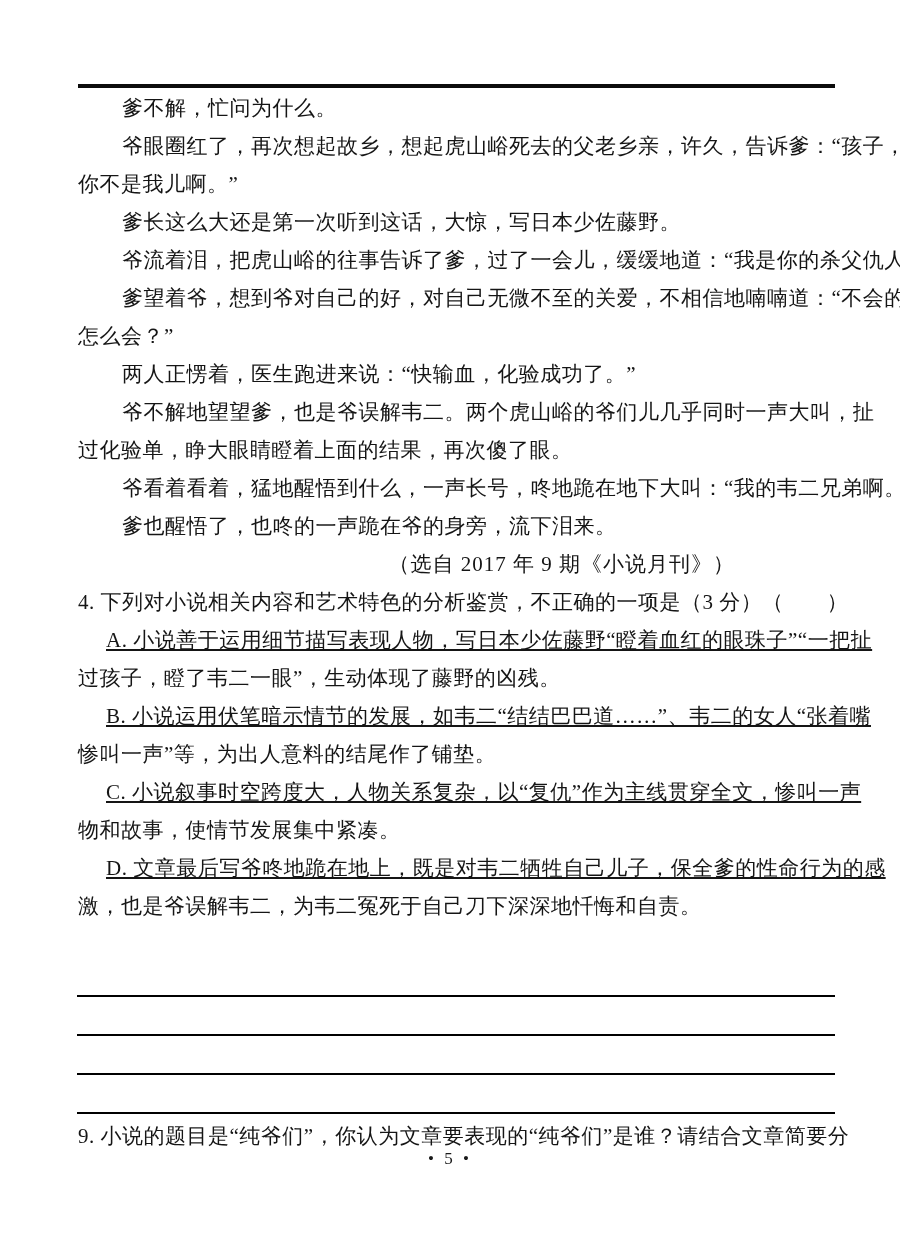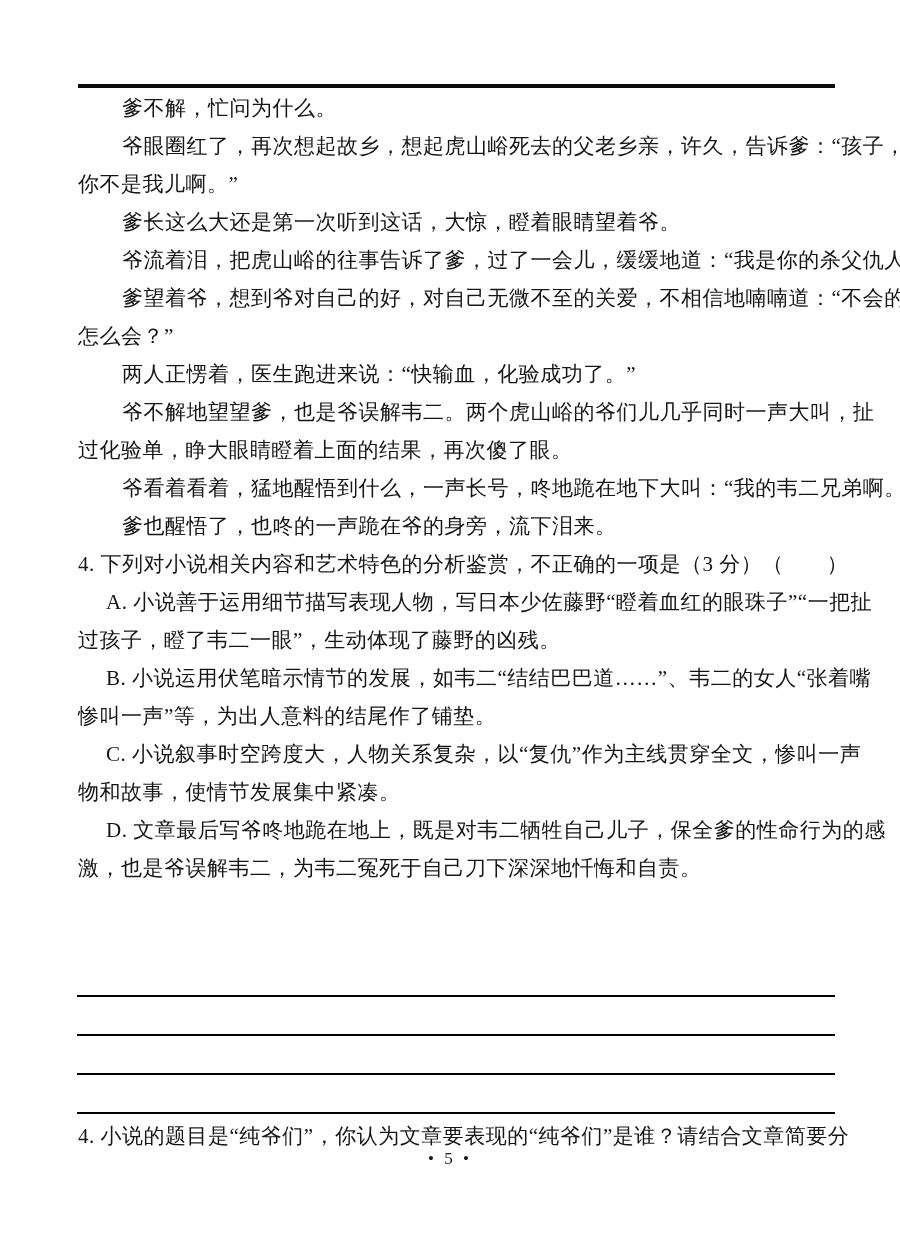--- a/index.html
+++ b/index.html
@@ -27,21 +27,21 @@
     width: 757px;
     font-size: 21px;
   }
   .line {
     height: 38px;
     line-height: 38px;
     white-space: nowrap;
     letter-spacing: 0.5px;
   }
   .indent { padding-left: 44px; }
-  .opt { padding-left: 28px; }
+  .opt { padding-left: 28px; text-decoration: underline; }
   .source {
     text-align: right;
     padding-right: 100px;
     letter-spacing: 1px;
   }
   .answers {
     position: absolute;
     left: 77px;
     top: 958px;
     width: 758px;
@@ -72,44 +72,45 @@
 <body>
 
 <div class="page">
 
   <div class="top-rule"></div>
 
   <div class="content">
     <div class="line indent">爹不解，忙问为什么。</div>
     <div class="line indent">爷眼圈红了，再次想起故乡，想起虎山峪死去的父老乡亲，许久，告诉爹：“孩子，</div>
     <div class="line">你不是我儿啊。”</div>
-    <div class="line indent">爹长这么大还是第一次听到这话，大惊，瞪着眼睛望着爷。</div>
+    <div class="line indent">爹长这么大还是第一次听到这话，大惊，写日本少佐藤野。</div>
     <div class="line indent">爷流着泪，把虎山峪的往事告诉了爹，过了一会儿，缓缓地道：“我是你的杀父仇人。”</div>
     <div class="line indent">爹望着爷，想到爷对自己的好，对自己无微不至的关爱，不相信地喃喃道：“不会的，</div>
     <div class="line">怎么会？”</div>
     <div class="line indent">两人正愣着，医生跑进来说：“快输血，化验成功了。”</div>
     <div class="line indent">爷不解地望望爹，也是爷误解韦二。两个虎山峪的爷们儿几乎同时一声大叫，扯</div>
     <div class="line">过化验单，睁大眼睛瞪着上面的结果，再次傻了眼。</div>
     <div class="line indent">爷看着看着，猛地醒悟到什么，一声长号，咚地跪在地下大叫：“我的韦二兄弟啊。”</div>
     <div class="line indent">爹也醒悟了，也咚的一声跪在爷的身旁，流下泪来。</div>
+    <div class="line source">（选自 2017 年 9 期《小说月刊》）</div>
     <div class="line">4. 下列对小说相关内容和艺术特色的分析鉴赏，不正确的一项是（3 分）（　　）</div>
     <div class="line opt">A. 小说善于运用细节描写表现人物，写日本少佐藤野“瞪着血红的眼珠子”“一把扯</div>
     <div class="line">过孩子，瞪了韦二一眼”，生动体现了藤野的凶残。</div>
     <div class="line opt">B. 小说运用伏笔暗示情节的发展，如韦二“结结巴巴道……”、韦二的女人“张着嘴</div>
     <div class="line">惨叫一声”等，为出人意料的结尾作了铺垫。</div>
     <div class="line opt">C. 小说叙事时空跨度大，人物关系复杂，以“复仇”作为主线贯穿全文，惨叫一声</div>
     <div class="line">物和故事，使情节发展集中紧凑。</div>
     <div class="line opt">D. 文章最后写爷咚地跪在地上，既是对韦二牺牲自己儿子，保全爹的性命行为的感</div>
     <div class="line">激，也是爷误解韦二，为韦二冤死于自己刀下深深地忏悔和自责。</div>
   </div>
 
   <div class="answers">
     <div class="ans-line"></div>
     <div class="ans-line"></div>
     <div class="ans-line"></div>
     <div class="ans-line"></div>
   </div>
 
-  <div class="q6 line">4. 小说的题目是“纯爷们”，你认为文章要表现的“纯爷们”是谁？请结合文章简要分</div>
+  <div class="q6 line">9. 小说的题目是“纯爷们”，你认为文章要表现的“纯爷们”是谁？请结合文章简要分</div>
 
   <div class="page-num">• 5 •</div>
 
 </div>
 
 </body></html>

